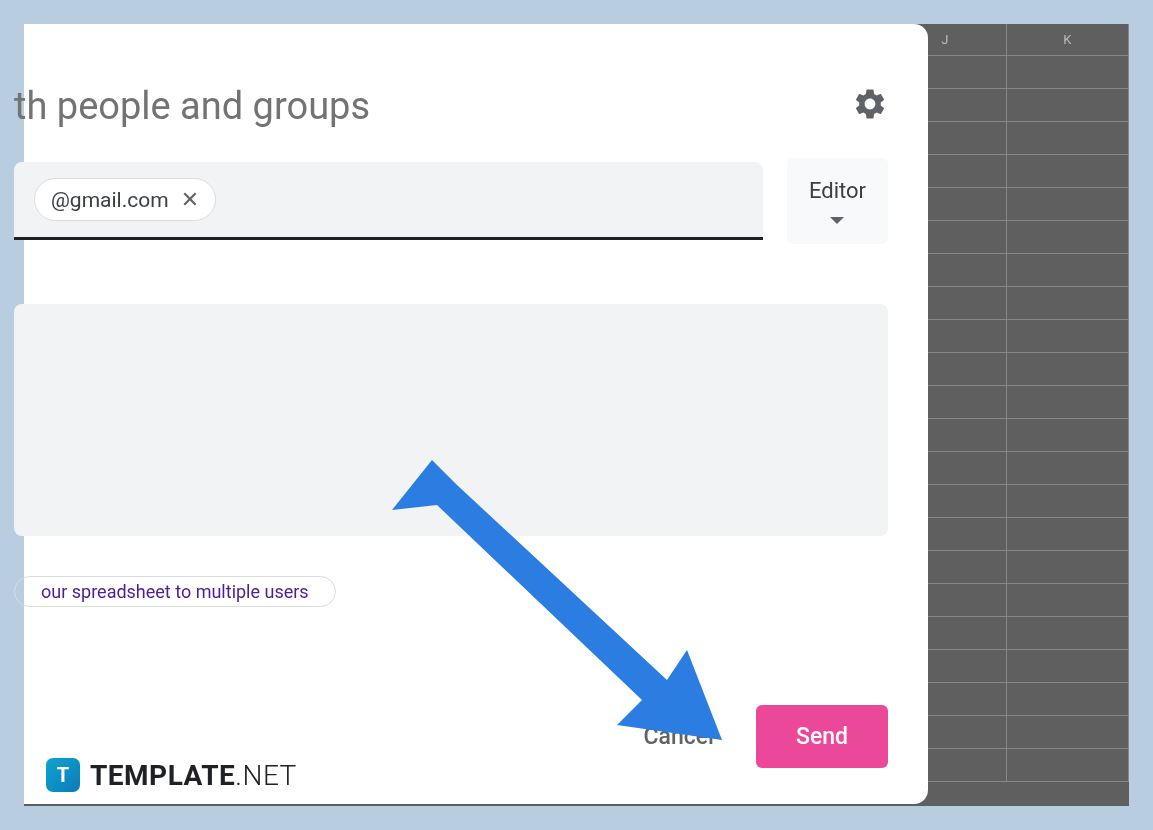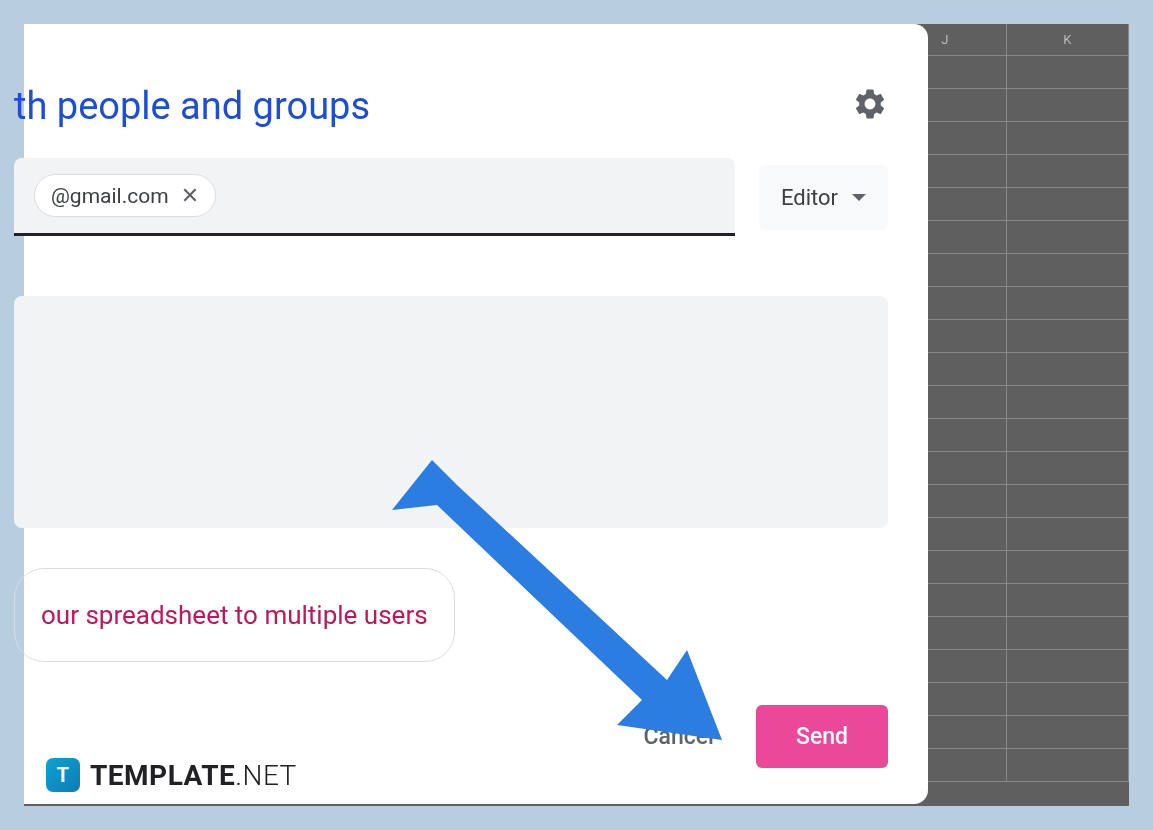--- a/index.html
+++ b/index.html
@@ -73,21 +73,21 @@
       padding: 0;
     }
     .dialog-header {
       display: flex;
       align-items: center;
       justify-content: space-between;
       padding: 60px 40px 30px 0;
     }
     .dialog-title {
       font-size: 38px;
-      color: #1d4ed8;
+      color: #737373;
       font-weight: 400;
       margin-left: -10px;
     }
     .settings-icon {
       width: 36px;
       height: 36px;
       color: #5f6368;
     }
     .input-row {
       display: flex;
@@ -124,20 +124,21 @@
     .role-dropdown {
       background: #f8f9fa;
       border-radius: 6px;
       padding: 20px 22px;
       display: flex;
       align-items: center;
       gap: 14px;
       font-size: 22px;
       color: #3c4043;
       cursor: pointer;
+      flex-direction: column;
     }
     .dropdown-arrow {
       width: 0;
       height: 0;
       border-left: 7px solid transparent;
       border-right: 7px solid transparent;
       border-top: 7px solid #5f6368;
     }
     .message-area {
       margin: 60px 40px 0 0;
@@ -147,23 +148,23 @@
       height: 232px;
     }
     .notify-row {
       margin: 40px 40px 0 0;
       margin-left: -10px;
     }
     .notify-chip {
       display: inline-block;
       border: 1px solid #dadce0;
       border-radius: 30px;
-      padding: 31px 26px;
-      font-size: 26px;
-      color: #be185d;
+      padding: 4px 26px;
+      font-size: 18px;
+      color: #4c1d95;
     }
     .dialog-footer {
       position: absolute;
       bottom: 36px;
       right: 40px;
       display: flex;
       align-items: center;
       gap: 24px;
     }
     .cancel-btn {

